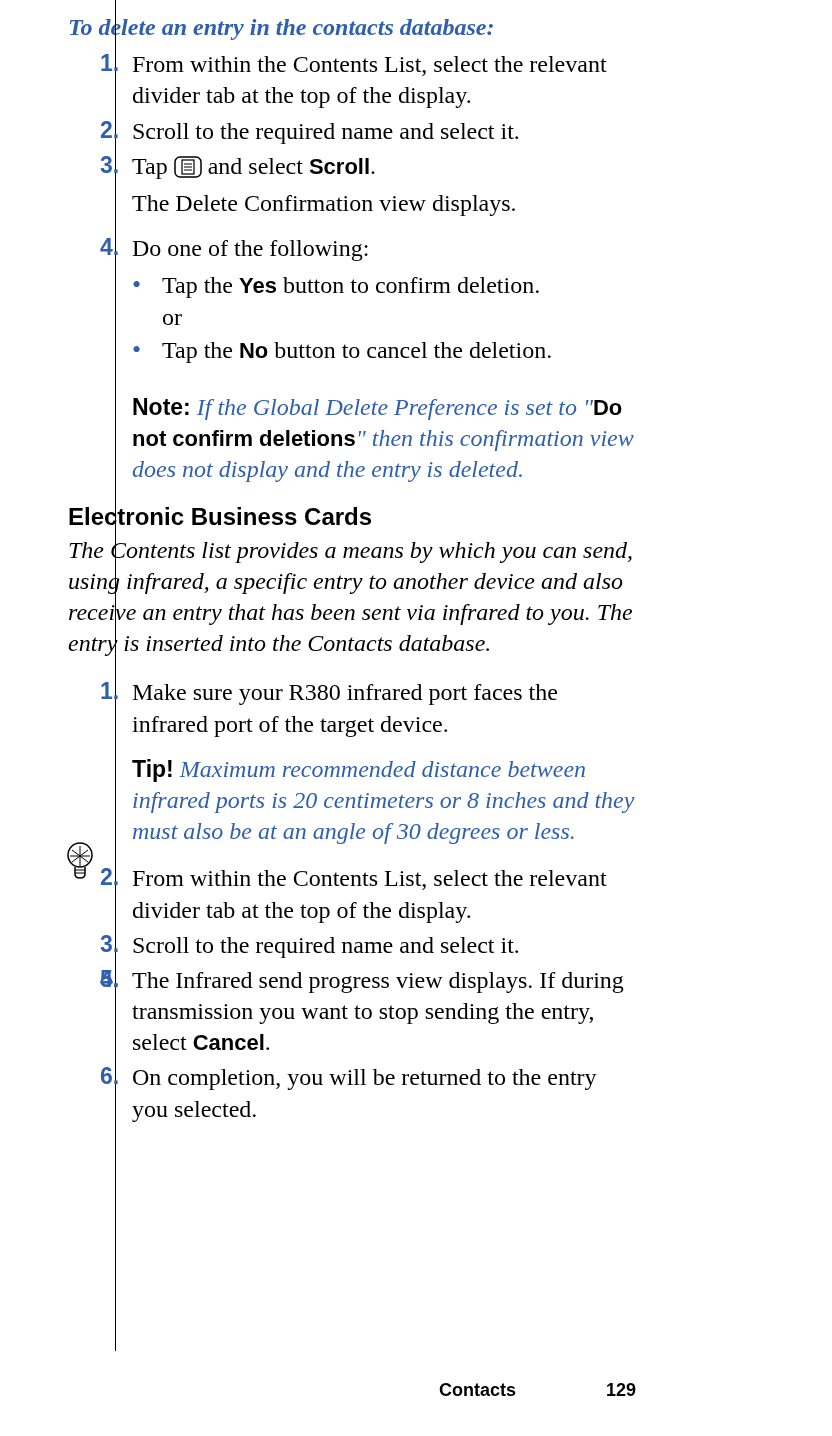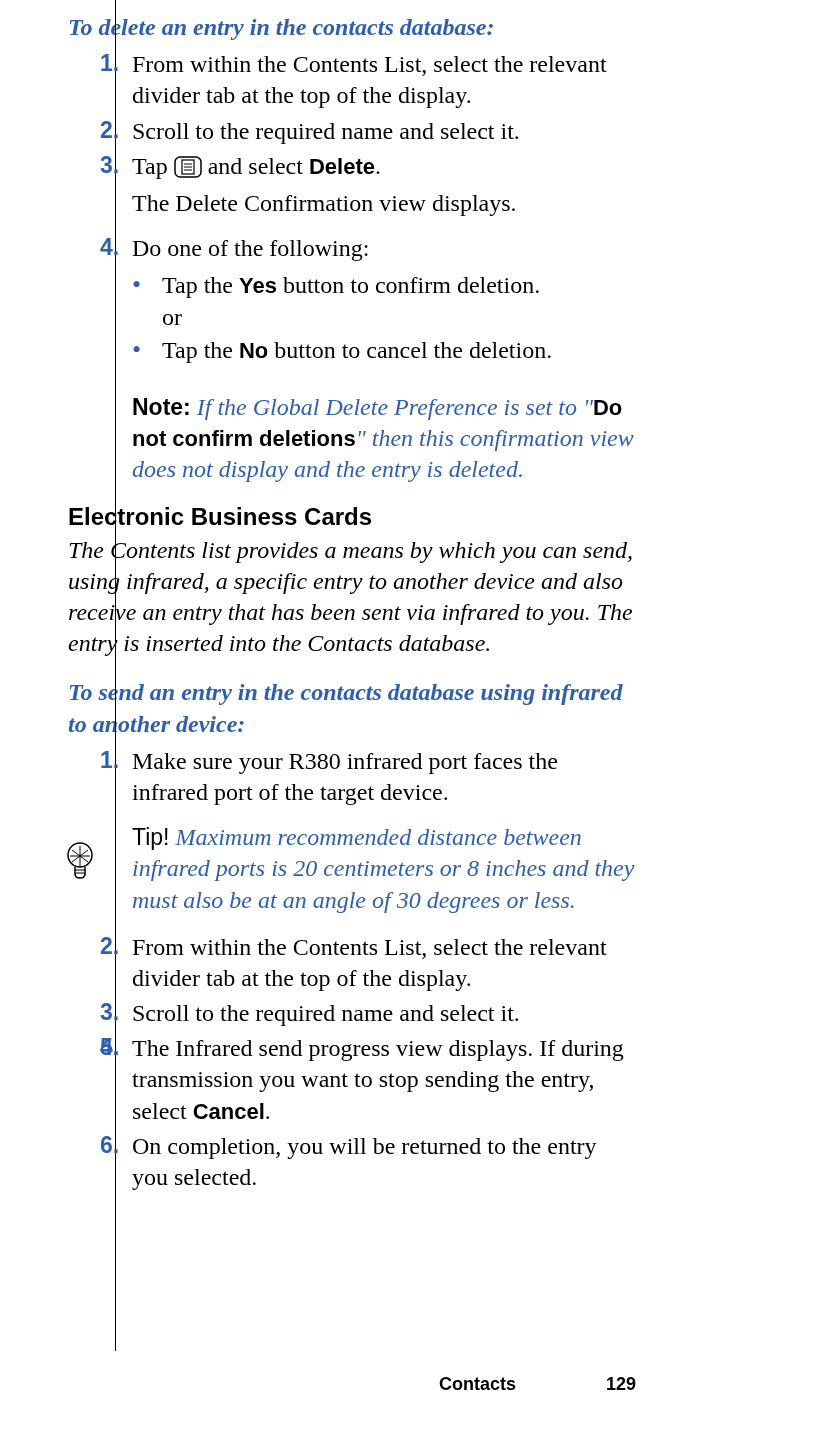--- a/index.html
+++ b/index.html
@@ -103,38 +103,38 @@
     font-family: Helvetica, Arial, sans-serif;
     font-weight: bold;
     font-size: 23px;
   }
   .note-body {
     color: #2f5fb0;
     font-style: italic;
   }
   .tip-label {
     font-family: Helvetica, Arial, sans-serif;
-    font-weight: normal;
+    font-weight: bold;
     font-size: 23px;
   }
   .menu-icon {
     display: inline-block;
     vertical-align: -4px;
   }
   .continuation {
     margin-top: 2px;
   }
   .bulb-icon {
     position: absolute;
     left: 65px;
     top: 842px;
   }
   .footer {
     position: absolute;
-    bottom: 41px;
+    bottom: 35px;
     right: 40px;
     font-family: Helvetica, Arial, sans-serif;
     font-weight: bold;
     font-size: 18px;
   }
   .footer .section {
     margin-right: 90px;
   }
 </style>
 </head>
@@ -171,21 +171,21 @@
       </li>
       <li>
         <span class="num">3.</span>
         <span>
           <span>Tap </span><span class="menu-icon"><svg width="28" height="22" viewBox="0 0 28 22">
                 <rect x="1" y="1" width="26" height="20" rx="5" ry="5" fill="none" stroke="#000" stroke-width="1.5"></rect>
                 <rect x="8" y="4" width="12" height="14" fill="none" stroke="#000" stroke-width="1.2"></rect>
                 <line x1="10" y1="8" x2="18" y2="8" stroke="#000" stroke-width="1"></line>
                 <line x1="10" y1="11" x2="18" y2="11" stroke="#000" stroke-width="1"></line>
                 <line x1="10" y1="14" x2="18" y2="14" stroke="#000" stroke-width="1"></line>
-              </svg></span><span> and select </span><span class="sans-bold">Delete</span><span>.</span>
+              </svg></span><span> and select </span><span class="sans-bold">Scroll</span><span>.</span>
         </span>
         <div class="continuation">The Delete Confirmation view displays.</div>
       </li>
       <li style="margin-top:14px;">
         <span class="num">4.</span>
         <span>Do one of the following:</span>
 
         <ul class="bullets">
           <li>
             <span>Tap the </span><span class="sans-bold">Yes</span><span> button to confirm deletion.</span>
@@ -200,21 +200,20 @@
           <span class="note-label">Note:</span>
           <span class="note-body">
             <span>If the Global Delete Preference is set to "</span></span><span class="sans-bold" style="font-style:normal;color:#000;">Do not confirm deletions</span><span class="note-body">" then this confirmation view does not display and the entry is deleted.</span>
         </div>
       </li>
     </ol>
 
     <div class="heading-bold">Electronic Business Cards</div>
     <div class="para">The Contents list provides a means by which you can send, using infrared, a specific entry to another device and also receive an entry that has been sent via infrared to you. The entry is inserted into the Contacts database.</div>
 
-    <div class="heading-italic">To send an entry in the contacts database using infrared to another device:</div>
 
     <ol class="steps">
       <li>
         <span class="num">1.</span>
         <span>Make sure your R380 infrared port faces the infrared port of the target device.</span>
 
         <div class="note-block" style="margin-top:14px;">
           <span class="tip-label">Tip!</span>
           <span class="note-body">Maximum recommended distance between infrared ports is 20 centimeters or 8 inches and they must also be at an angle of 30 degrees or less.</span>
         </div>

